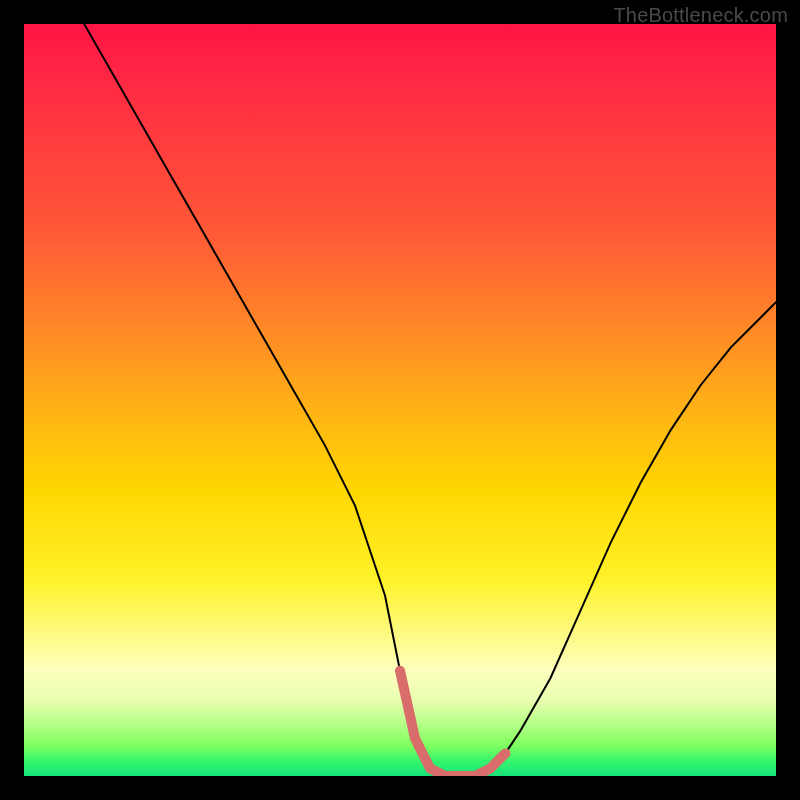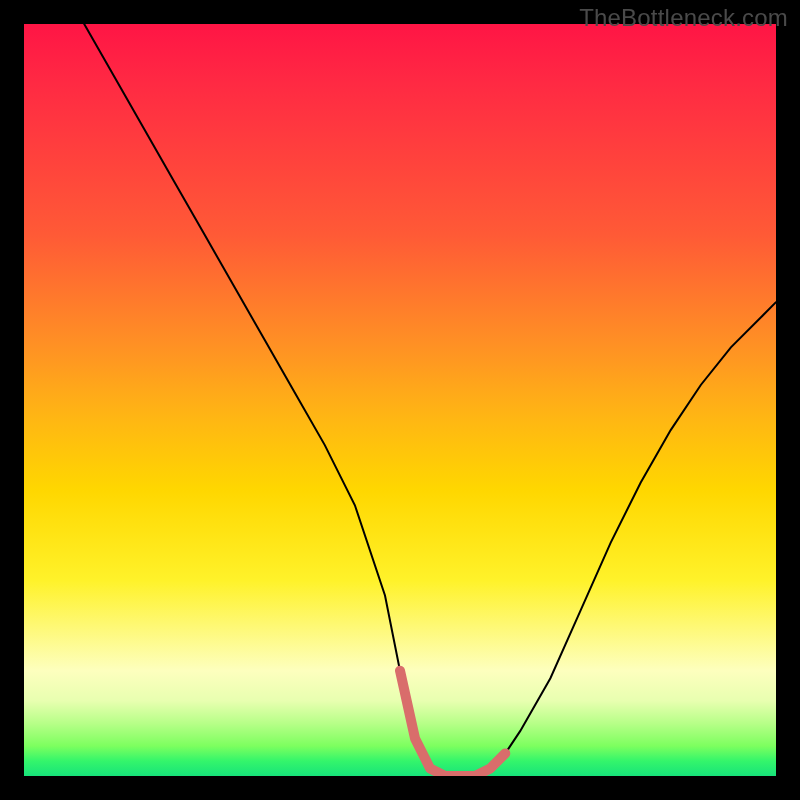--- a/index.html
+++ b/index.html
@@ -15,21 +15,21 @@
     position: relative;
     width: 800px;
     height: 800px;
     background: #000;
   }
   .watermark {
     position: absolute;
     top: 4px;
     right: 12px;
     color: #4a4a4a;
-    font-size: 24px;
+    font-size: 20px;
     font-weight: 500;
     letter-spacing: 0.2px;
     z-index: 10;
   }
   .plot-area {
     position: absolute;
     left: 24px;
     top: 24px;
     width: 752px;
     height: 752px;

